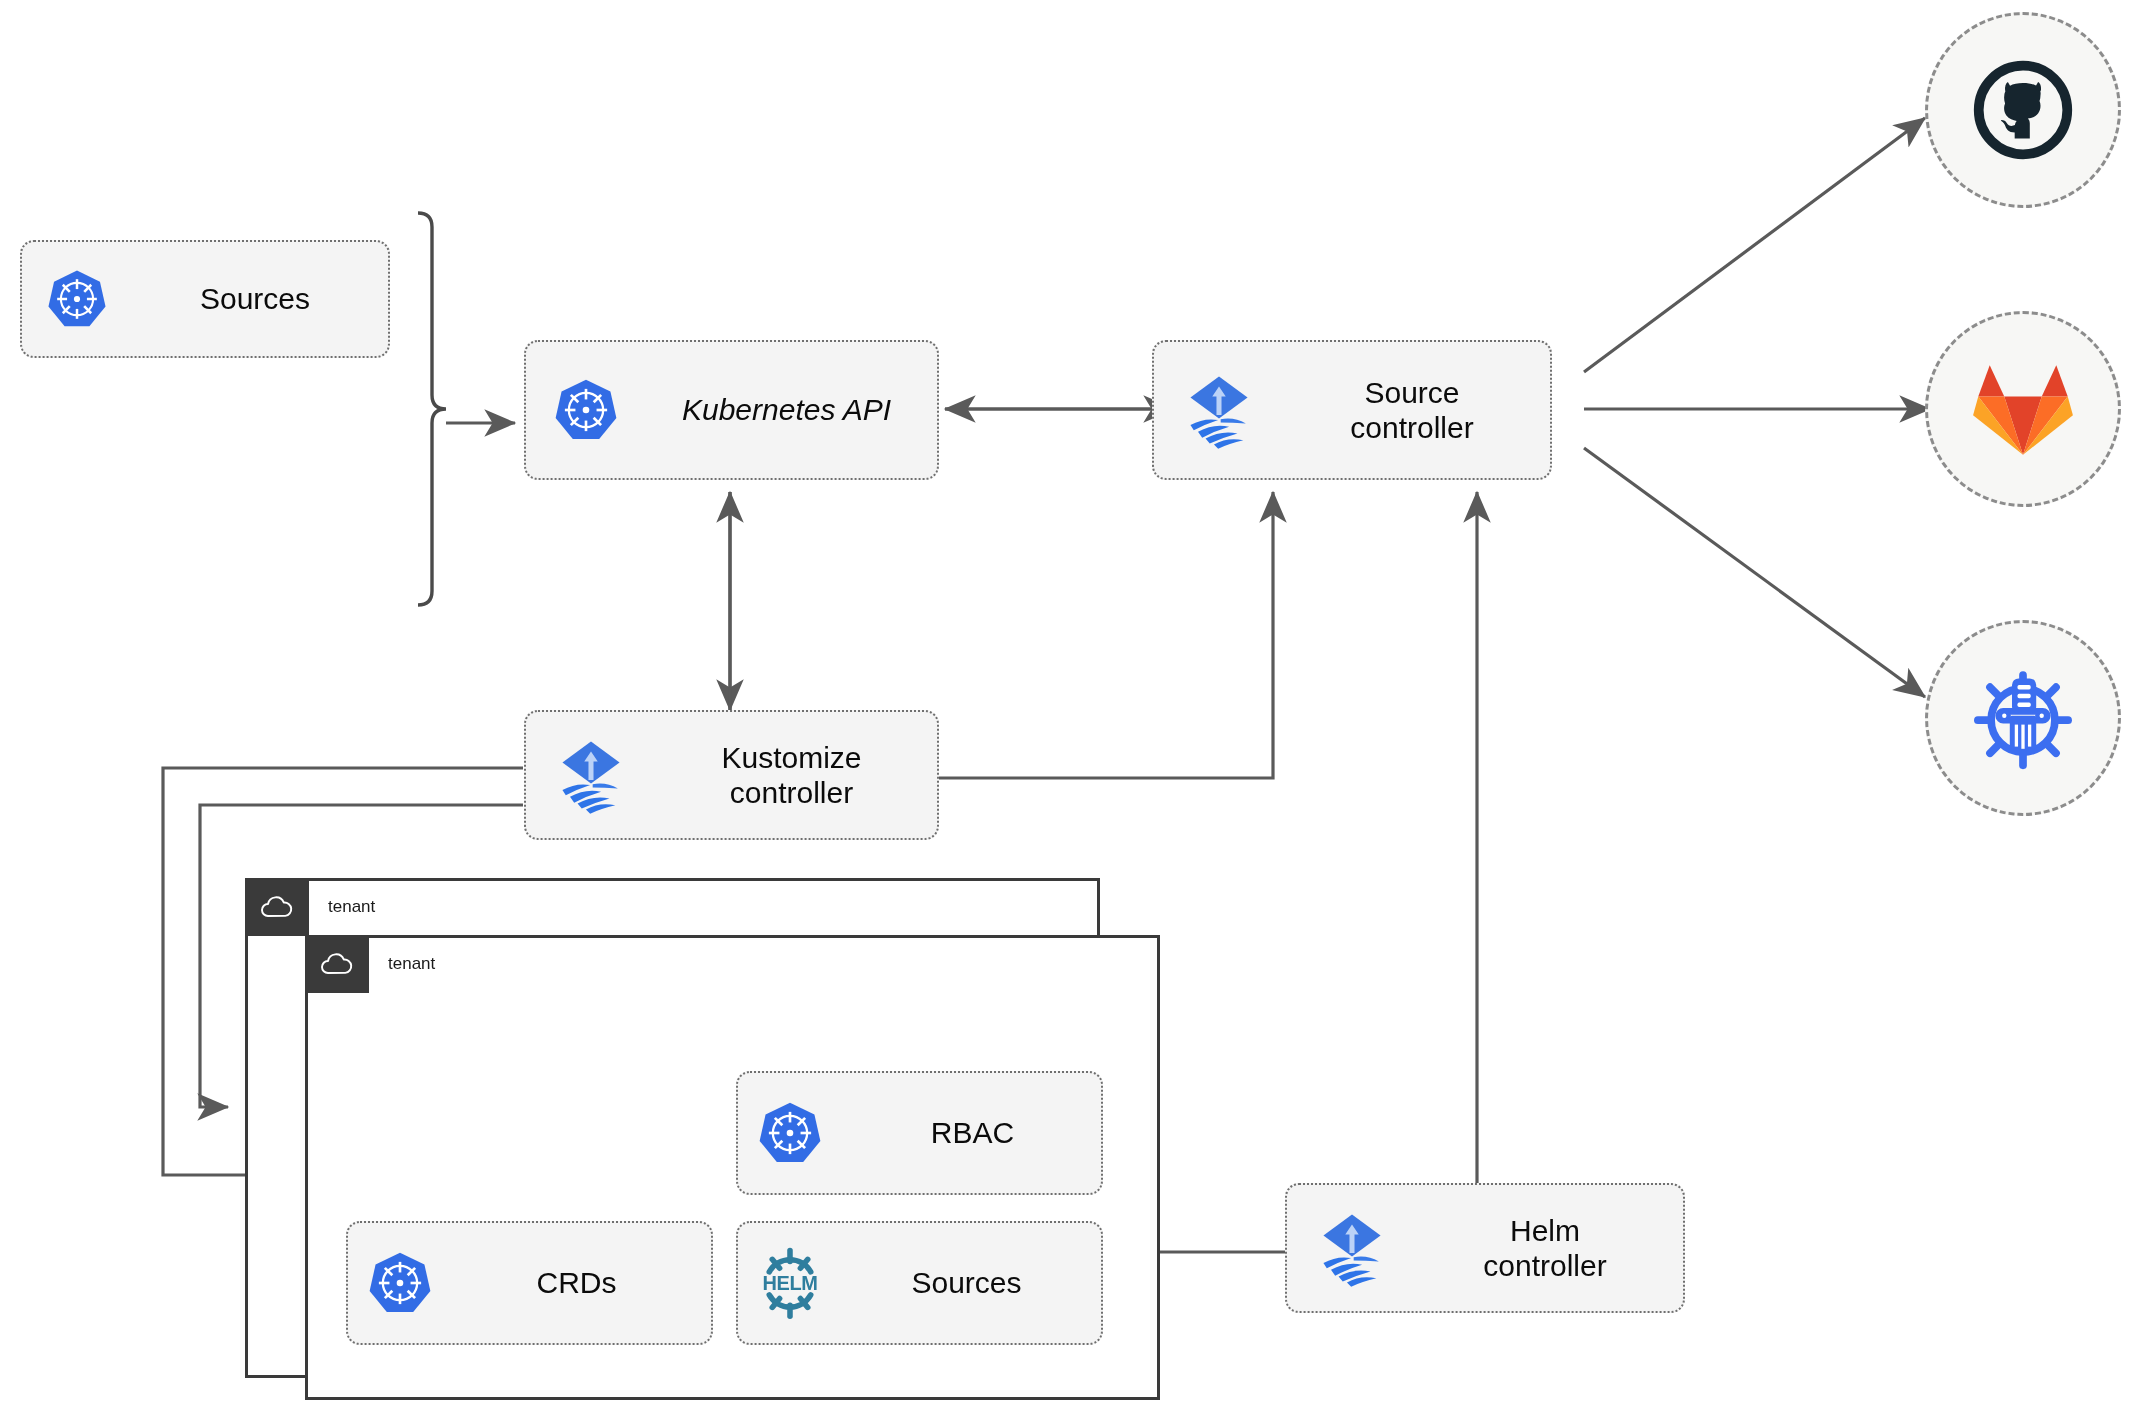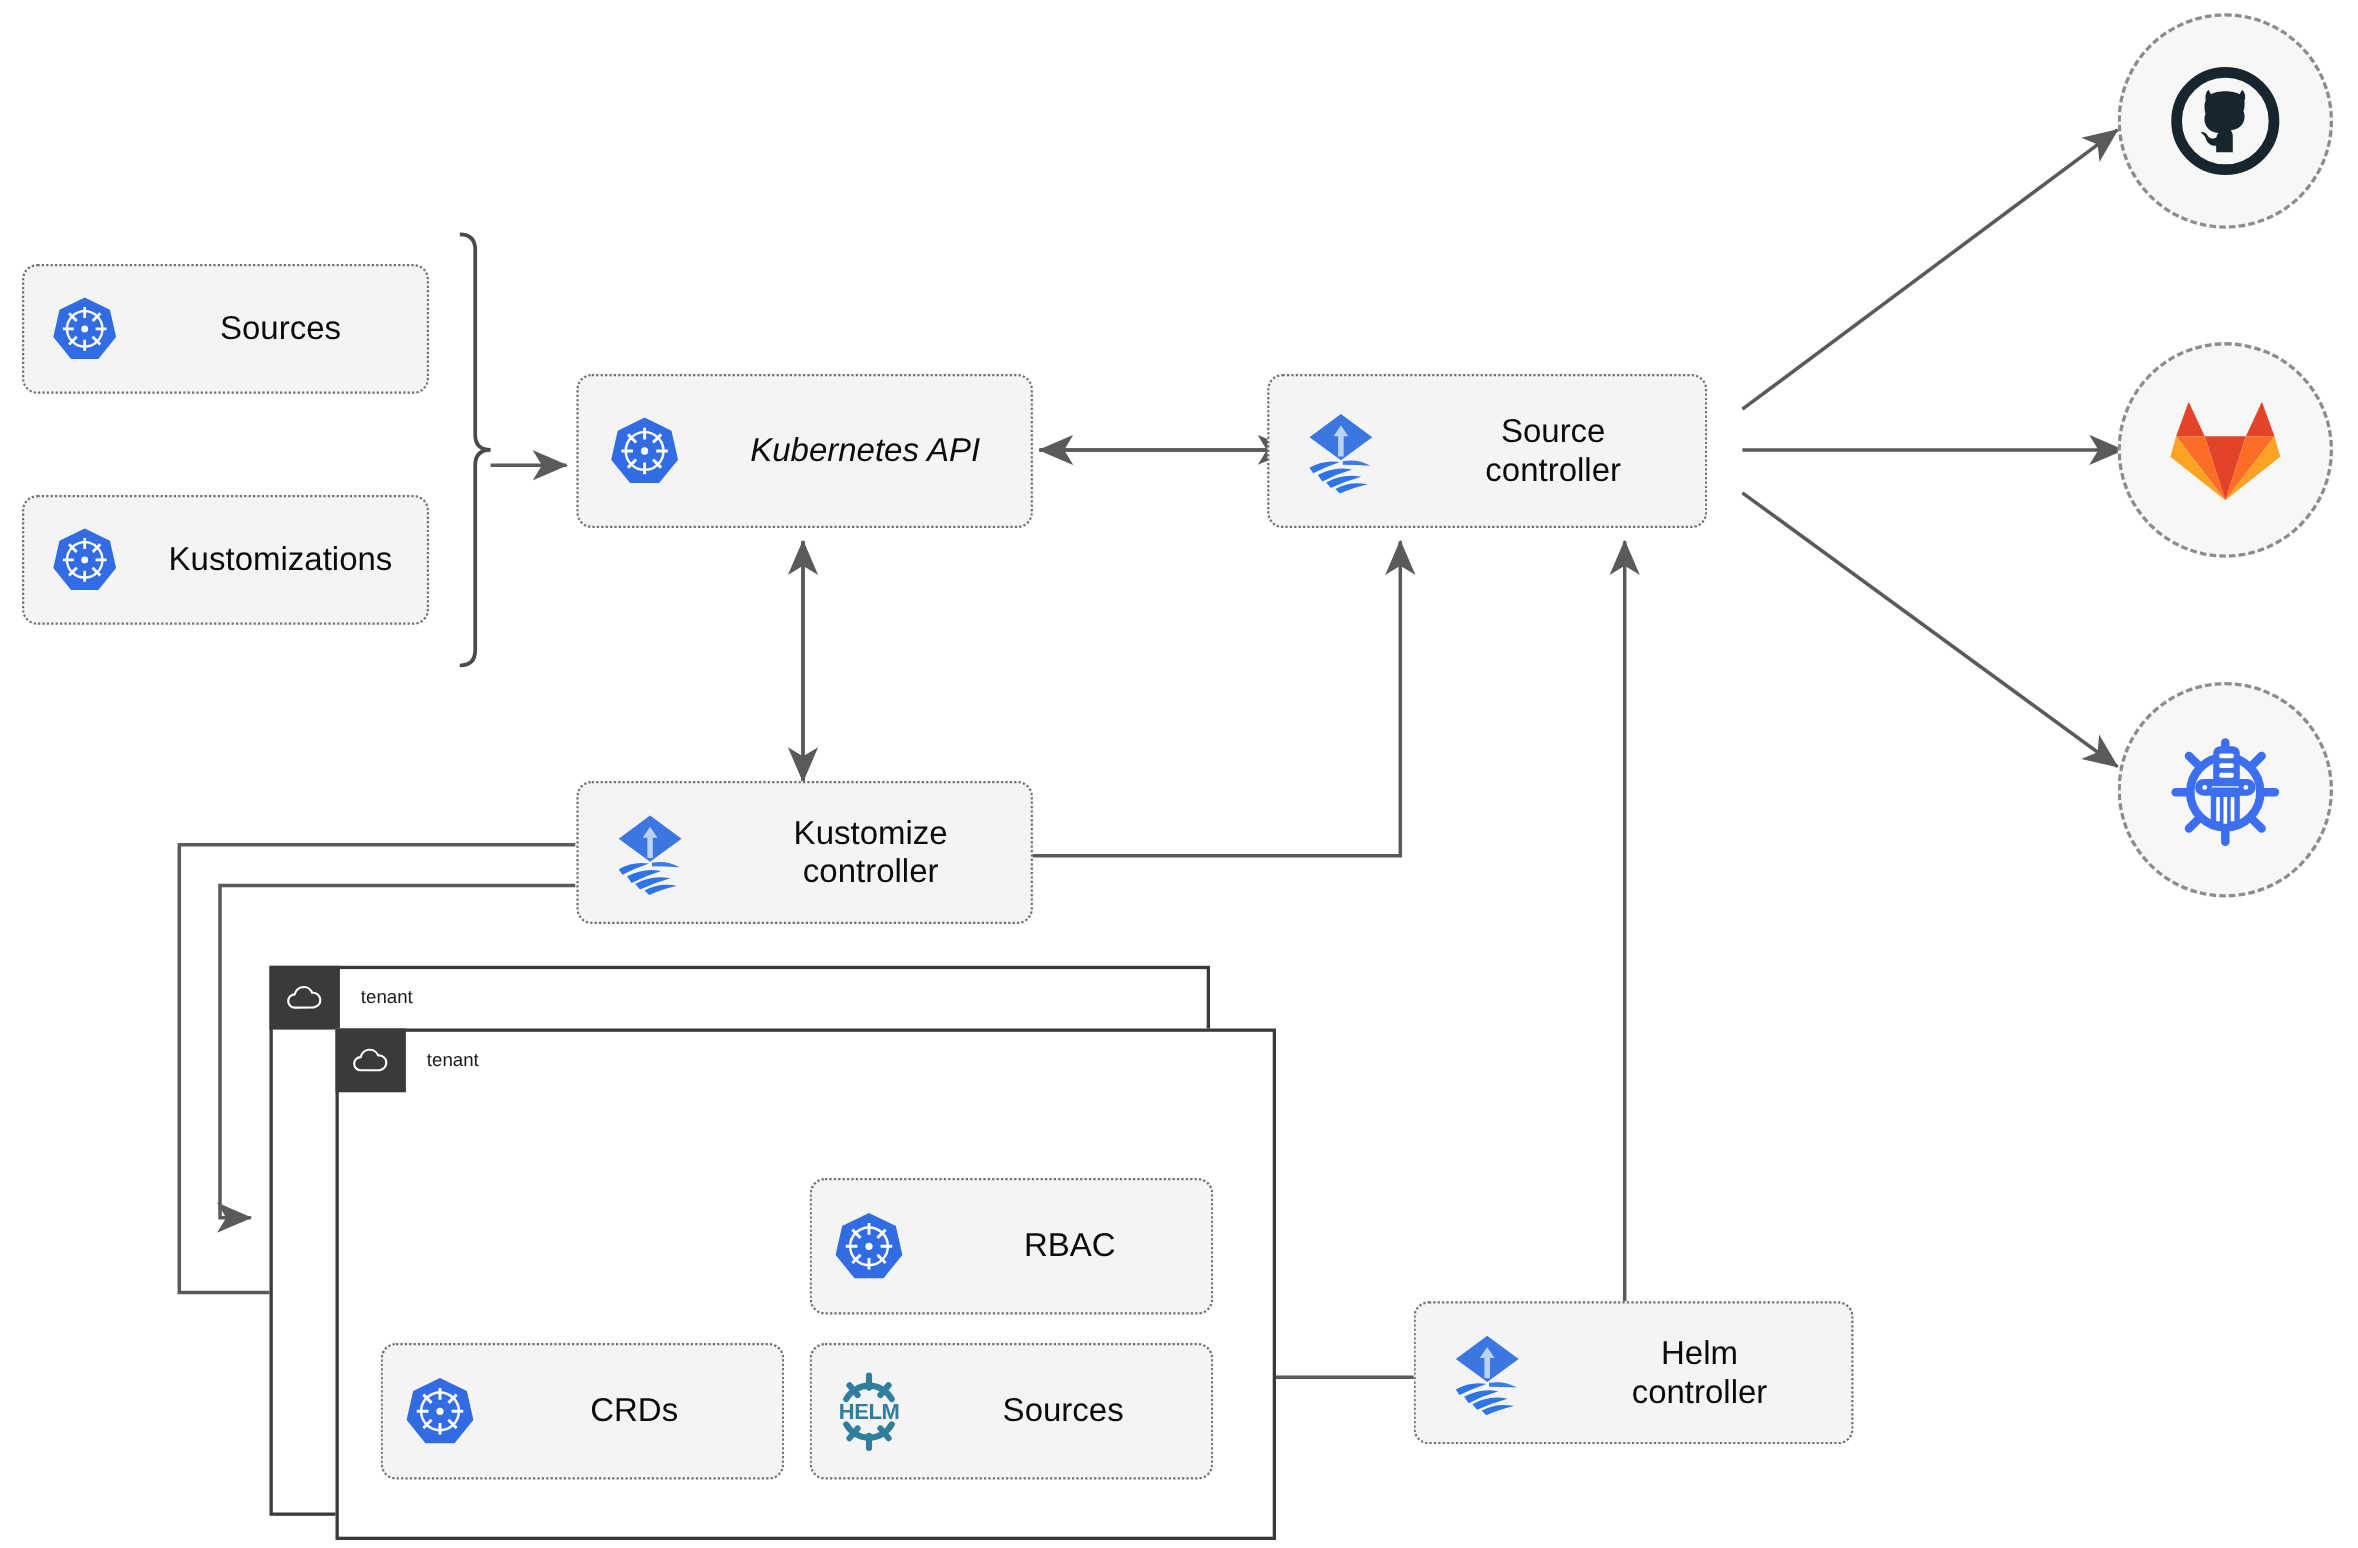--- a/index.html
+++ b/index.html
@@ -131,40 +131,20 @@
           <path d="M50 22 a28 28 0 0 1 28 28 h-4 a24 24 0 0 0 -24 -24z" opacity="0"></path>
         </g>
         <g fill="none" stroke="#ffffff" stroke-width="3.4">
           <circle cx="50" cy="50" r="26"></circle>
         </g>
       </svg>
     </span>
     <span class="lbl">Sources</span>
   </div>
 
-  <div class="node" style="left:20px;top:450px;width:370px;height:118px;">
-    <span class="ico" style="width:110px;">
-      <svg class="k8s-ico" viewBox="0 0 100 100" aria-hidden="true">
-        <polygon points="50,4 87,22 96,62 70,94 30,94 4,62 13,22" fill="#326CE5"></polygon>
-        <g fill="#ffffff">
-          <circle cx="50" cy="50" r="5"></circle>
-          <path d="M48 18 h4 v16 h-4z"></path>
-            <path d="M48 66 h4 v16 h-4z"></path>
-          <path d="M18 48 h16 v4 h-16z"></path>
-            <path d="M66 48 h16 v4 h-16z"></path>
-          <path d="M25.6 28.5 l2.9-2.9 11.3 11.3 -2.9 2.9z"></path>
-          <path d="M60.1 63.1 l2.9-2.9 11.3 11.3 -2.9 2.9z"></path>
-          <path d="M71.5 25.6 l2.9 2.9 -11.3 11.3 -2.9-2.9z"></path>
-          <path d="M36.9 60.2 l2.9 2.9 -11.3 11.3 -2.9-2.9z"></path>
-        </g>
-        <circle cx="50" cy="50" r="26" fill="none" stroke="#ffffff" stroke-width="3.4"></circle>
-      </svg>
-    </span>
-    <span class="lbl">Kustomizations</span>
-  </div>
 
   <div class="node" style="left:524px;top:340px;width:415px;height:140px;font-style:italic;">
     <span class="ico" style="width:120px;">
       <svg class="k8s-ico-sm" viewBox="0 0 100 100" aria-hidden="true">
         <polygon points="50,4 87,22 96,62 70,94 30,94 4,62 13,22" fill="#326CE5"></polygon>
         <g fill="#ffffff">
           <circle cx="50" cy="50" r="5"></circle>
           <path d="M48 18 h4 v16 h-4z"></path>
             <path d="M48 66 h4 v16 h-4z"></path>
           <path d="M18 48 h16 v4 h-16z"></path>

